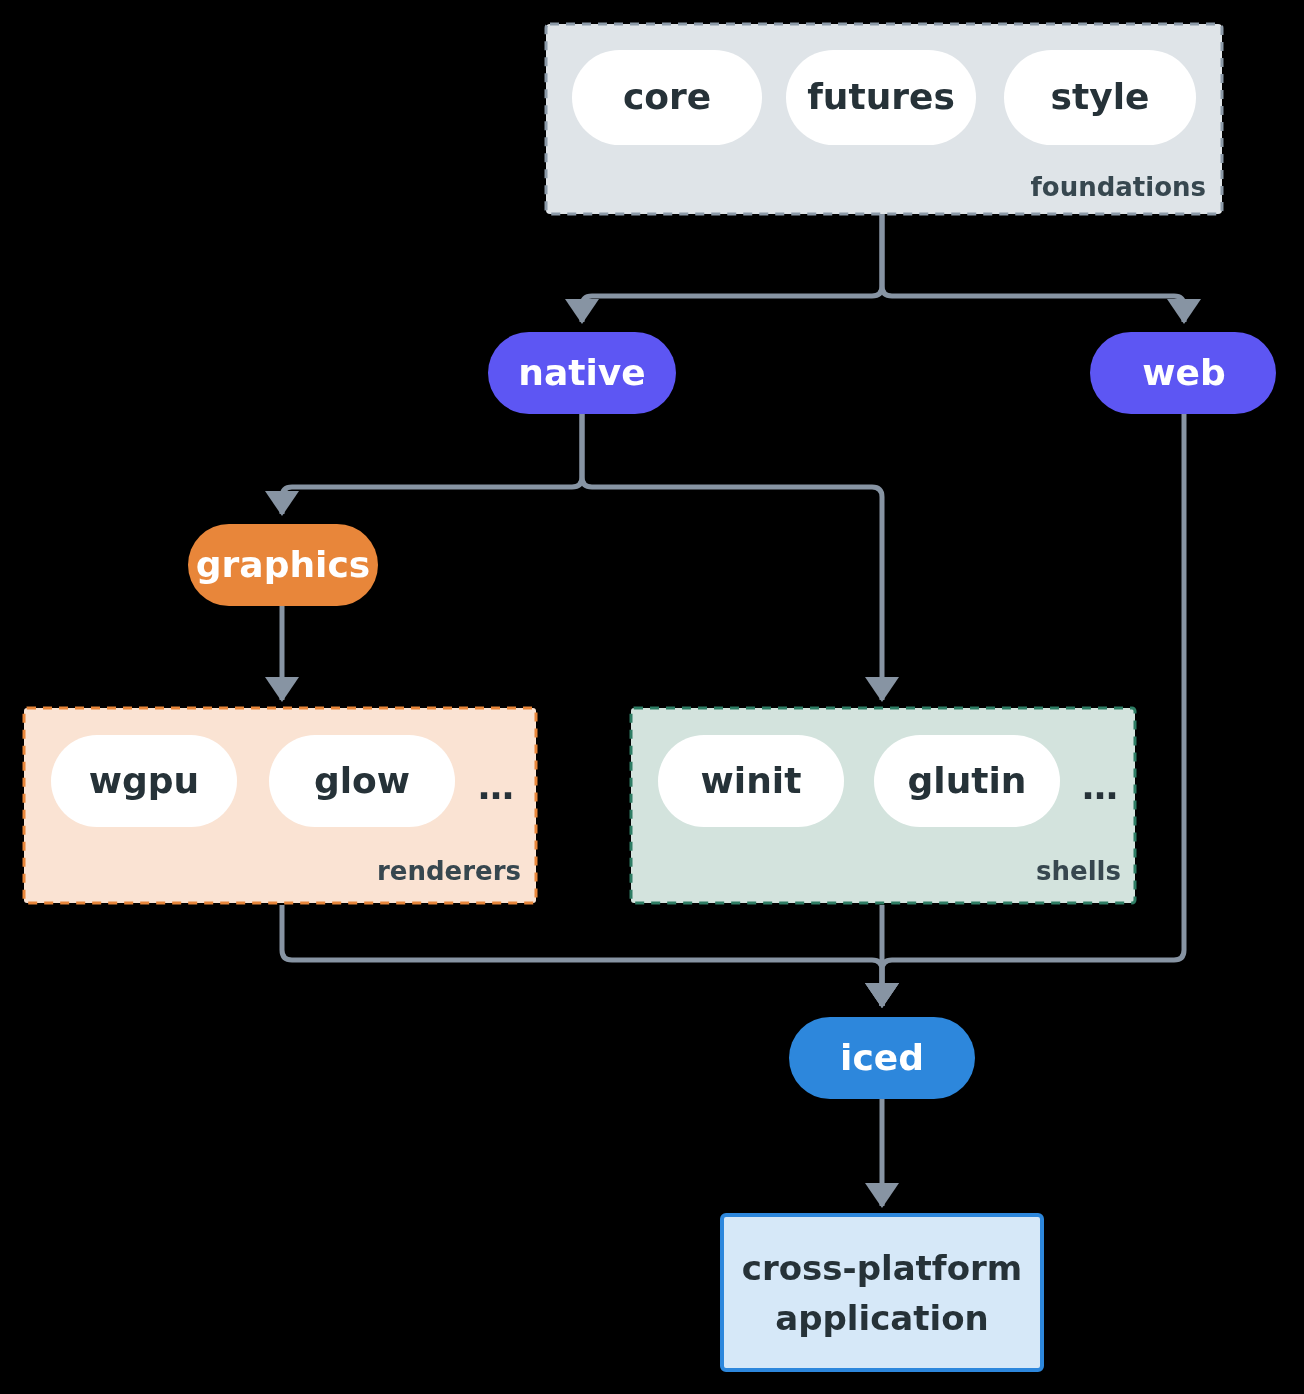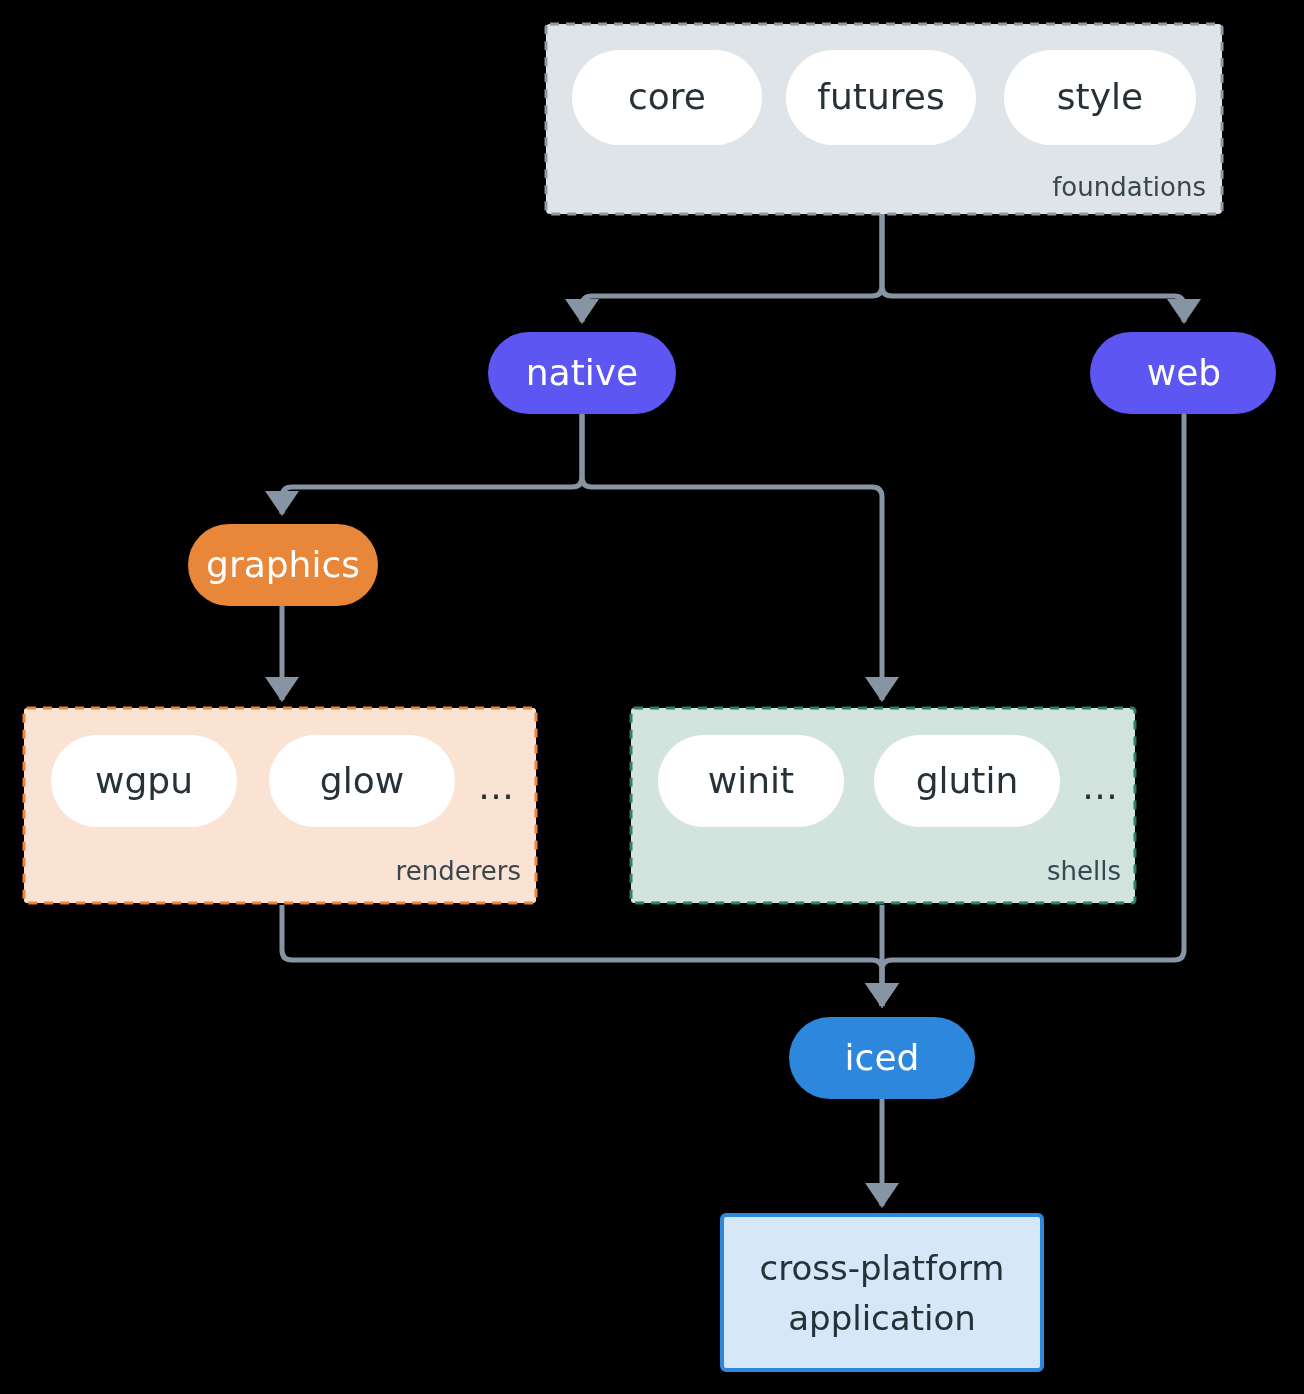--- a/index.html
+++ b/index.html
@@ -10,20 +10,21 @@
   body {
     width: 1304px;
     height: 1394px;
     overflow: hidden;
     font-family: "DejaVu Sans", sans-serif;
   }
   #diagram-root {
     position: relative;
     width: 1072px;
     height: 1394px;
+    font-weight: bold;
   }
   svg#diagram-svg {
     display: block;
     width: 1304px;
     height: 1394px;
   }
   .node-label {
     font-family: "DejaVu Sans", sans-serif;
     dominant-baseline: middle;
     text-anchor: middle;

